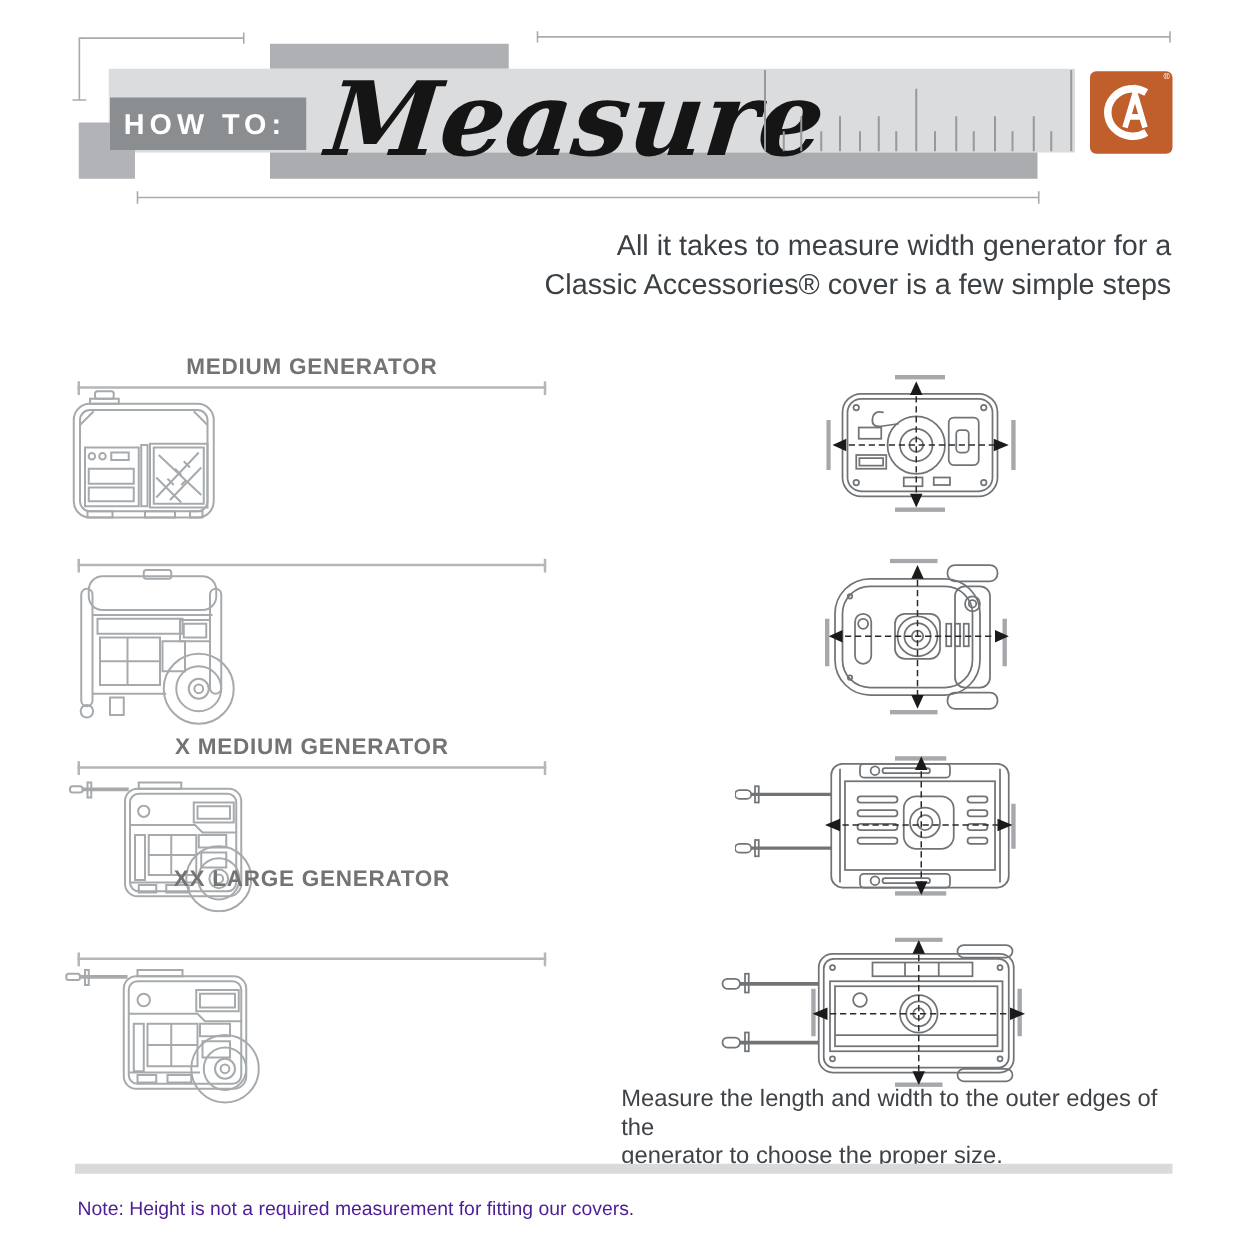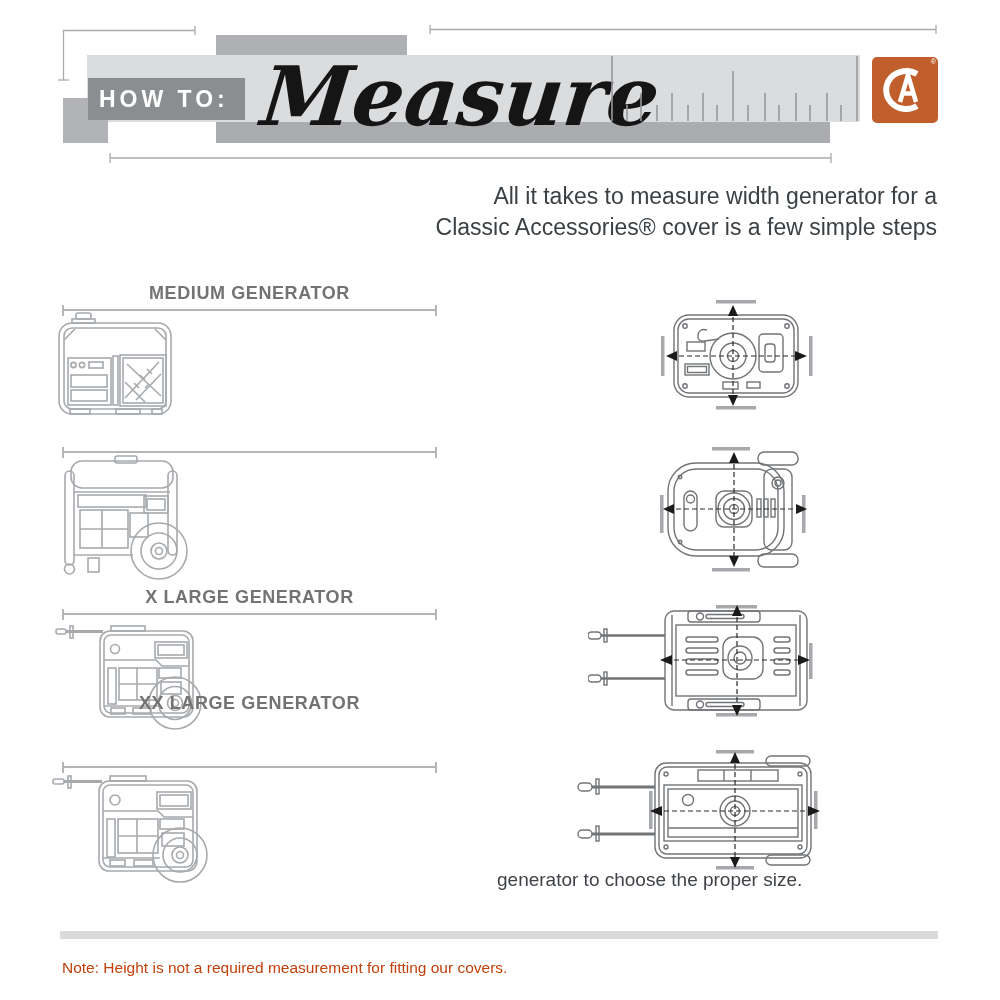--- a/index.html
+++ b/index.html
@@ -30,21 +30,21 @@
               font-size:18px;font-weight:bold;letter-spacing:0.6px;}
   .meas-line{left:62px;width:375px;height:0;border-top:2px solid #b4b6b8;}
   .meas-line::before,.meas-line::after{content:"";position:absolute;top:-6px;
       width:2px;height:11px;background:#b4b6b8;}
   .meas-line::before{left:0;}
   .meas-line::after{right:0;}
 
   
   .caption{left:497px;top:869px;width:460px;color:#3f4347;font-size:19px;line-height:22.5px;}
   .divider{left:60px;top:931px;width:878px;height:8px;background:#d9dadb;}
-  .footnote{left:62px;top:959px;color:#c2410c;font-size:15.5px;}
+  .footnote{left:62px;top:959px;color:#4c1d95;font-size:15.5px;}
 
   svg{display:block;}
   .side-draw{stroke:#a7aaad;fill:none;stroke-width:1.6;}
   .top-draw{stroke:#717477;fill:none;stroke-width:1.4;}
   .dash{stroke:#2a2a2a;stroke-width:1.2;stroke-dasharray:5 3;fill:none;}
   .arr{fill:#1a1a1a;stroke:none;}
   .edgebar{fill:#a6a8ab;stroke:none;}
   .decor{stroke:#a9abad;stroke-width:1.3;fill:none;}
   .tick{stroke:#97999c;stroke-width:1.6;}
 </style>
@@ -219,21 +219,21 @@
         <circle cx="20" cy="95" r="1.8"></circle>
     </g>
     <line class="dash" x1="8" y1="62" x2="142" y2="62"></line>
     <line class="dash" x1="74" y1="9" x2="74" y2="116"></line>
     <polygon class="arr" points="14,57 14,67 3,62"></polygon>
     <polygon class="arr" points="136,57 136,67 147,62"></polygon>
     <polygon class="arr" points="69,16 79,16 74,5"></polygon>
     <polygon class="arr" points="69,109 79,109 74,120"></polygon>
   </svg>
 
-  <div class="abs size-label" style="top:587px">X LARGE GENERATOR</div>
+  <div class="abs size-label" style="top:587px">X MEDIUM GENERATOR</div>
   <div class="abs meas-line" style="top:613px"></div>
 
   <svg class="abs" style="left:55px;top:622px" width="155" height="108" viewBox="0 0 155 108">
     <g class="side-draw">
       <rect x="1" y="7" width="10" height="5" rx="2"></rect>
       <line x1="11" y1="9.5" x2="48" y2="9.5" stroke-width="3"></line>
       <rect x="15" y="4" width="3" height="12"></rect>
       <rect x="56" y="4" width="34" height="5"></rect>
       <rect x="45" y="9" width="93" height="86" rx="10"></rect>
       <rect x="49" y="13" width="85" height="78" rx="7"></rect>
@@ -362,19 +362,20 @@
     </g>
     <line class="dash" x1="98" y1="61" x2="256" y2="61"></line>
     <line class="dash" x1="177" y1="6" x2="177" y2="114"></line>
     <polygon class="arr" points="104,56 104,66 92,61"></polygon>
     <polygon class="arr" points="250,56 250,66 262,61"></polygon>
     <polygon class="arr" points="172,13 182,13 177,2"></polygon>
     <polygon class="arr" points="172,107 182,107 177,118"></polygon>
   </svg>
 
   <div class="abs caption">
+    <div>Measure the length and width to the outer edges of the</div>
     <div>generator to choose the proper size.</div>
   </div>
 
   <div class="abs divider"></div>
   <div class="abs footnote">Note: Height is not a required measurement for fitting our covers.</div>
 
 </div>
 
 </body></html>

